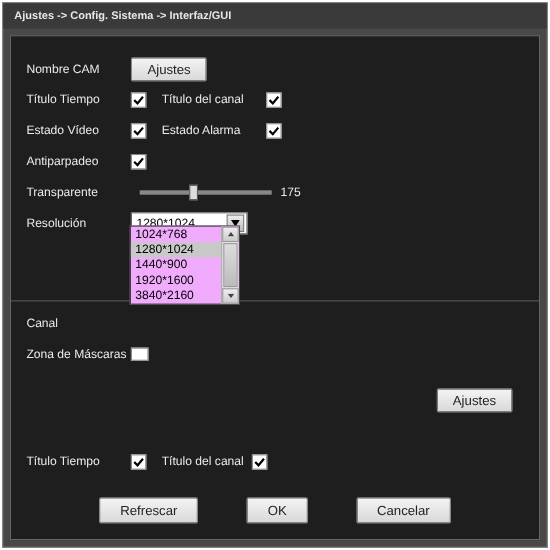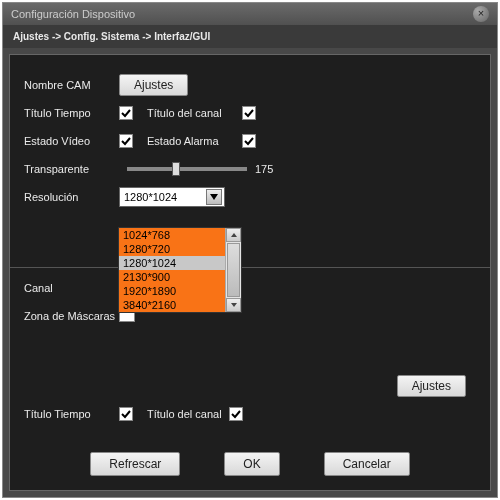--- a/index.html
+++ b/index.html
@@ -80,22 +80,22 @@
   }
   .combo-arrow {
     width: 16px; height: 16px;
     background: linear-gradient(#eee,#bbb);
     border: 1px solid #777;
     display:flex; align-items:center; justify-content:center;
   }
   .dropdown {
     position: absolute;
     left: 108px; top: 172px;
-    width: 124px;
-    background: #f97316; color:#000;
+    width: 100px;
+    background: #f0abfc; color:#000;
     border: 1px solid #333;
     font-size: 11px;
     z-index: 10;
     display:flex;
   }
   .dropdown-list { flex:1; }
   .dropdown-item { padding: 1px 4px; cursor:pointer; }
   .dropdown-item.sel { background: #c8c8c8; }
   .dropdown-sb {
     width: 16px; background: #e4e4e4; border-left:1px solid #aaa;
@@ -113,24 +113,20 @@
   }
   .footer-row .btn { padding: 4px 18px; }
   .right-btn { position:absolute; right: 24px; top: 320px;}
   .section2 { margin-top: 74px; }
 </style>
 </head>
 <body>
 
 <div class="window">
 
-  <div class="titlebar">
-    <span>Configuración Dispositivo</span>
-    <div class="close-btn">×</div>
-  </div>
 
   <div class="breadcrumb">Ajustes -&gt; Config. Sistema -&gt; Interfaz/GUI</div>
 
   <div class="panel">
 
     <div class="row">
       <span class="lbl">Nombre CAM</span>
       <button class="btn">Ajustes</button>
     </div>
 
@@ -157,20 +153,28 @@
           </svg>
         </span>
       <span class="lbl2">Estado Alarma</span>
       <span class="chk">
           <svg viewBox="0 0 12 12">
             <path d="M2 6 L5 9 L10 3" stroke="#000" stroke-width="2" fill="none"></path>
           </svg>
         </span>
     </div>
 
+    <div class="row">
+      <span class="lbl">Antiparpadeo</span>
+      <span class="chk">
+          <svg viewBox="0 0 12 12">
+            <path d="M2 6 L5 9 L10 3" stroke="#000" stroke-width="2" fill="none"></path>
+          </svg>
+        </span>
+    </div>
 
     <div class="row">
       <span class="lbl">Transparente</span>
       <div class="slider-track">
         <div class="slider-thumb"></div>
       </div>
       <span>175</span>
     </div>
 
     <div class="row">
@@ -181,24 +185,23 @@
           <svg width="8" height="6" viewBox="0 0 8 6">
               <path d="M0 0 L8 0 L4 6 Z" fill="#000"></path>
             </svg>
         </span>
       </div>
     </div>
 
     <div class="dropdown">
       <div class="dropdown-list">
         <div class="dropdown-item">1024*768</div>
-        <div class="dropdown-item">1280*720</div>
         <div class="dropdown-item sel">1280*1024</div>
-        <div class="dropdown-item">2130*900</div>
-        <div class="dropdown-item">1920*1890</div>
+        <div class="dropdown-item">1440*900</div>
+        <div class="dropdown-item">1920*1600</div>
         <div class="dropdown-item">3840*2160</div>
       </div>
       <div class="dropdown-sb">
         <div class="sb-btn">
             <svg width="6" height="4" viewBox="0 0 6 4">
               <path d="M0 4 L6 4 L3 0 Z" fill="#444"></path>
             </svg>
           </div>
         <div class="sb-thumb"></div>
         <div class="sb-btn">

